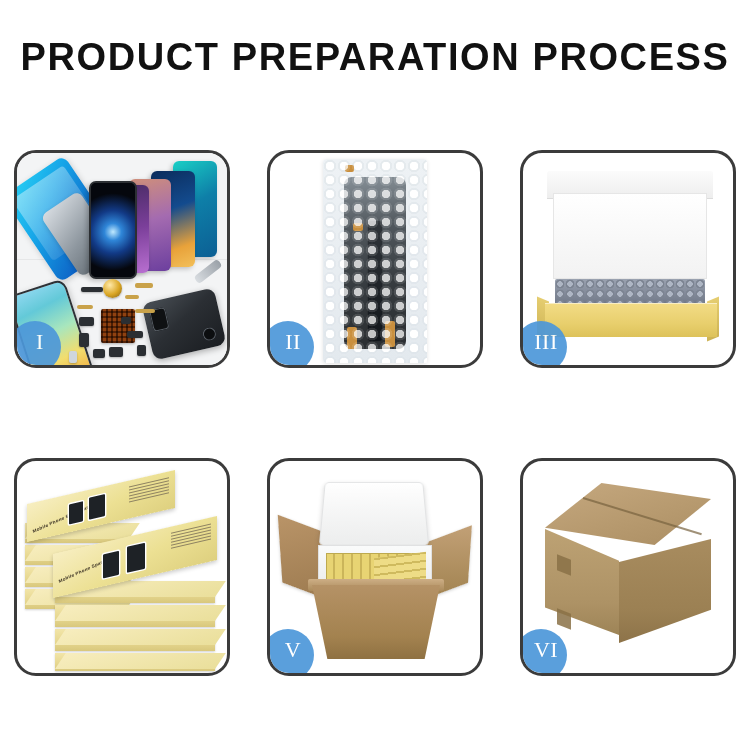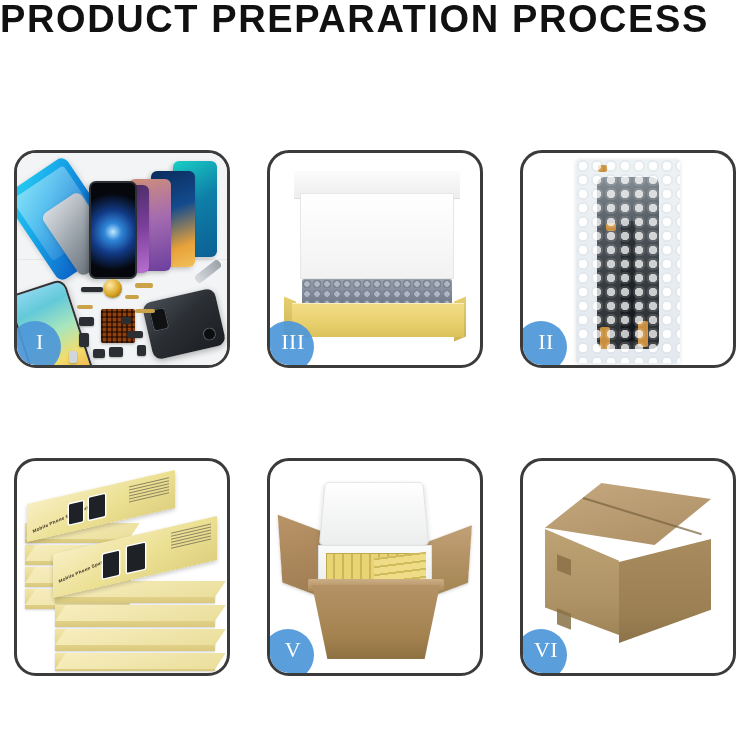--- a/index.html
+++ b/index.html
@@ -11,21 +11,22 @@
     height: 750px;
     background: #ffffff;
     font-family: "Liberation Sans", sans-serif;
     overflow: hidden;
     position: relative;
   }
 
   
   .header {
     width: 100%;
-    text-align: left;
+    padding-top: 38px;
+    text-align: center;
   }
   .page-title {
     font-family: "Liberation Sans", sans-serif;
     font-size: 38px;
     font-weight: bold;
     letter-spacing: 1.6px;
     color: #111111;
     line-height: 1.05;
     margin: 0;
     white-space: nowrap;
@@ -452,51 +453,51 @@
         <div class="flex" style="left:118px; top:48px; width:20px; height:4px;"></div>
         <div class="flex" style="left:60px; top:44px; width:16px; height:4px;"></div>
       </div>
     </div>
     <div class="badge">
       <span>I</span>
     </div>
   </div>
 
   <div class="panel">
-    <div class="panel-stage p3">
-      <div class="ob-lid"></div>
-      <div class="ob-inner"></div>
-      <div class="ob-bubble"></div>
-      <div class="ob-left"></div>
-      <div class="ob-right"></div>
-      <div class="ob-front"></div>
-    </div>
-    <div class="badge">
-      <span>III</span>
-    </div>
-  </div>
-
-  <div class="panel">
     <div class="panel-stage">
       <div class="bw-wrap">
         <div class="bw-part"></div>
         <div class="bw-flexstrip"></div>
         <div class="bw-gold" style="left:22px; top:6px; width:9px; height:7px;"></div>
         <div class="bw-gold" style="left:30px; top:64px; width:10px; height:8px;"></div>
         <div class="bw-gold" style="left:24px; top:168px; width:10px; height:22px;"></div>
         <div class="bw-gold" style="left:62px; top:162px; width:10px; height:26px;"></div>
         <div class="bw-bubbles"></div>
       </div>
     </div>
     <div class="badge">
       <span>II</span>
     </div>
   </div>
 
   <div class="panel">
+    <div class="panel-stage p3">
+      <div class="ob-lid"></div>
+      <div class="ob-inner"></div>
+      <div class="ob-bubble"></div>
+      <div class="ob-left"></div>
+      <div class="ob-right"></div>
+      <div class="ob-front"></div>
+    </div>
+    <div class="badge">
+      <span>III</span>
+    </div>
+  </div>
+
+  <div class="panel">
     <div class="panel-stage p4">
       <div class="stack">
 
         <div class="sbox" style="left:0px;  top:46px; width:104px; height:20px;">
             <div class="sbox-top"></div>
           </div>
         <div class="sbox" style="left:0px;  top:68px; width:104px; height:20px;">
             <div class="sbox-top"></div>
           </div>
         <div class="sbox" style="left:0px;  top:90px; width:104px; height:20px;">

